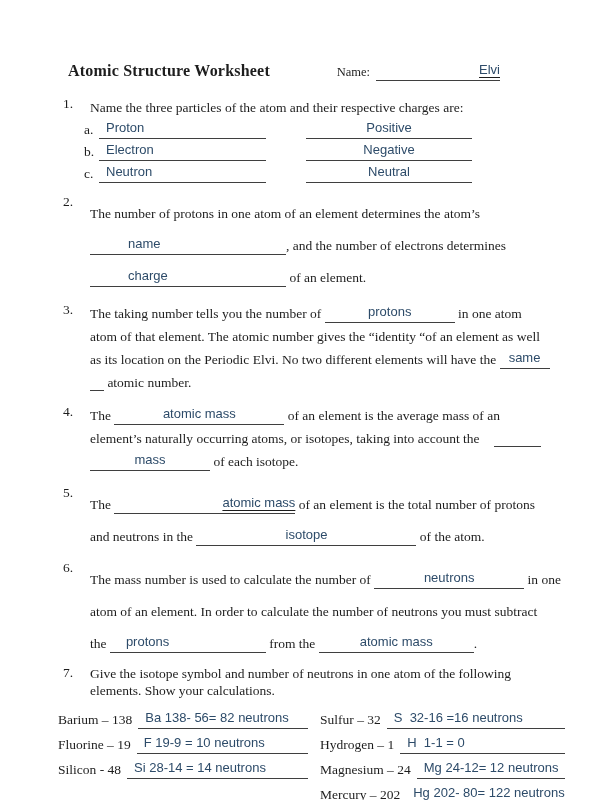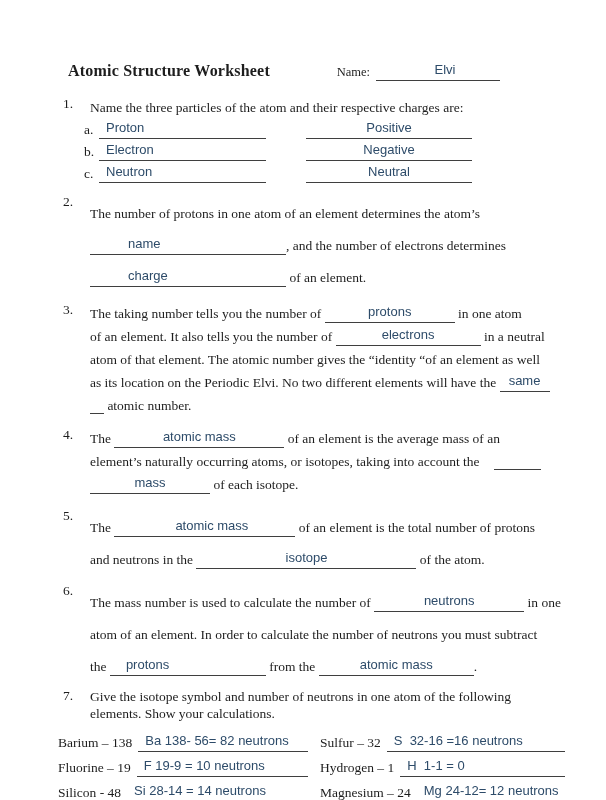--- a/index.html
+++ b/index.html
@@ -32,21 +32,21 @@
     height:16px; line-height:16px; text-align:center;
     white-space:nowrap; vertical-align:baseline;
   }
   .blank.empty { vertical-align:-4px; }
   .ans {
     font-family:"Liberation Sans", sans-serif;
     color:#2d4b69; font-size:13px; white-space:pre;
     position:relative; top:-2px;
   }
   .al-l7  { text-align:left; padding-left:7px; }
-  .al-l14 { text-align:center; padding-left:14px; }
+  .al-l14 { text-align:right; padding-left:14px;text-decoration:underline; }
   .al-l16 { text-align:left; padding-left:16px; }
   .al-l38 { text-align:left; padding-left:38px; }
 
   
   .q1row { margin-left:-6px; line-height:22px; white-space:nowrap; }
   .letter { display:inline-block; width:15px; }
 
   
   .etable { display:flex; margin:12px 46px 0 58px; }
   .ecol-left  { width:250px; flex-shrink:0; }
@@ -91,21 +91,20 @@
       <div class="line">The number of protons in one atom of an element determines the atom’s</div>
       <div class="line"><span class="blank al-l38" style="width:158px"><span class="ans">name</span></span><span>, and the number of electrons determines</span></div>
       <div class="line"><span class="blank al-l38" style="width:158px"><span class="ans">charge</span></span> <span>of an element.</span></div>
     </div>
   </div>
 
   <div class="q lh24" style="margin-top:12px">
     <span class="qnum">3.</span>
     <div class="qbody">
       <div class="line"><span>The taking number tells you the number of</span> <span class="blank" style="width:130px"><span class="ans">protons</span></span> <span>in one atom</span></div>
-      <div class="line"><span>of an element. It also tells you the number of</span> <span class="blank" style="width:145px"><span class="ans">electrons</span></span> <span>in a neutral</span></div>
       <div class="line">atom of that element. The atomic number gives the “identity “of an element as well</div>
       <div class="line"><span>as its location on the Periodic Elvi. No two different elements will have the</span> <span class="blank" style="width:50px"><span class="ans">same</span></span></div>
       <div class="line"><span class="blank empty" style="width:14px"><span class="ans"></span></span> <span>atomic number.</span></div>
     </div>
   </div>
 
   <div class="q lh24" style="margin-top:10px">
     <span class="qnum">4.</span>
     <div class="qbody">
       <div class="line"><span>The</span> <span class="blank" style="width:170px"><span class="ans">atomic mass</span></span> <span>of an element is the average mass of an</span></div>

